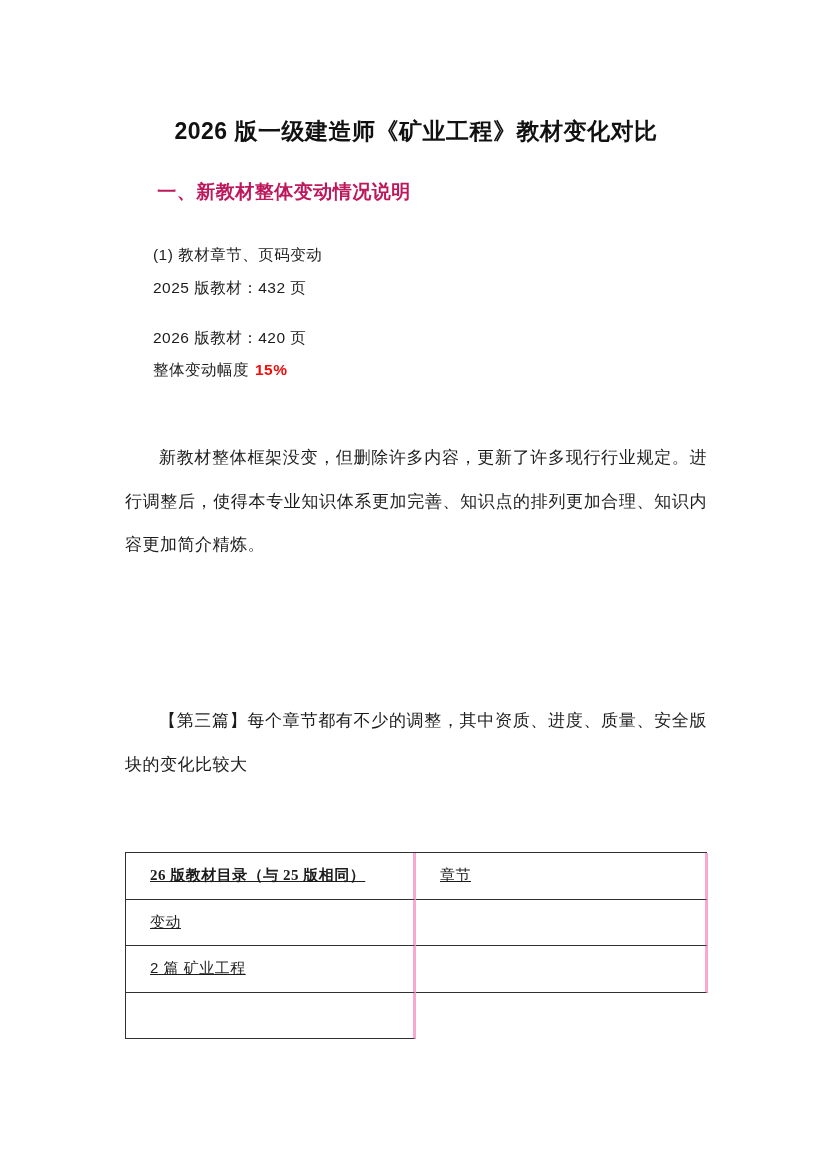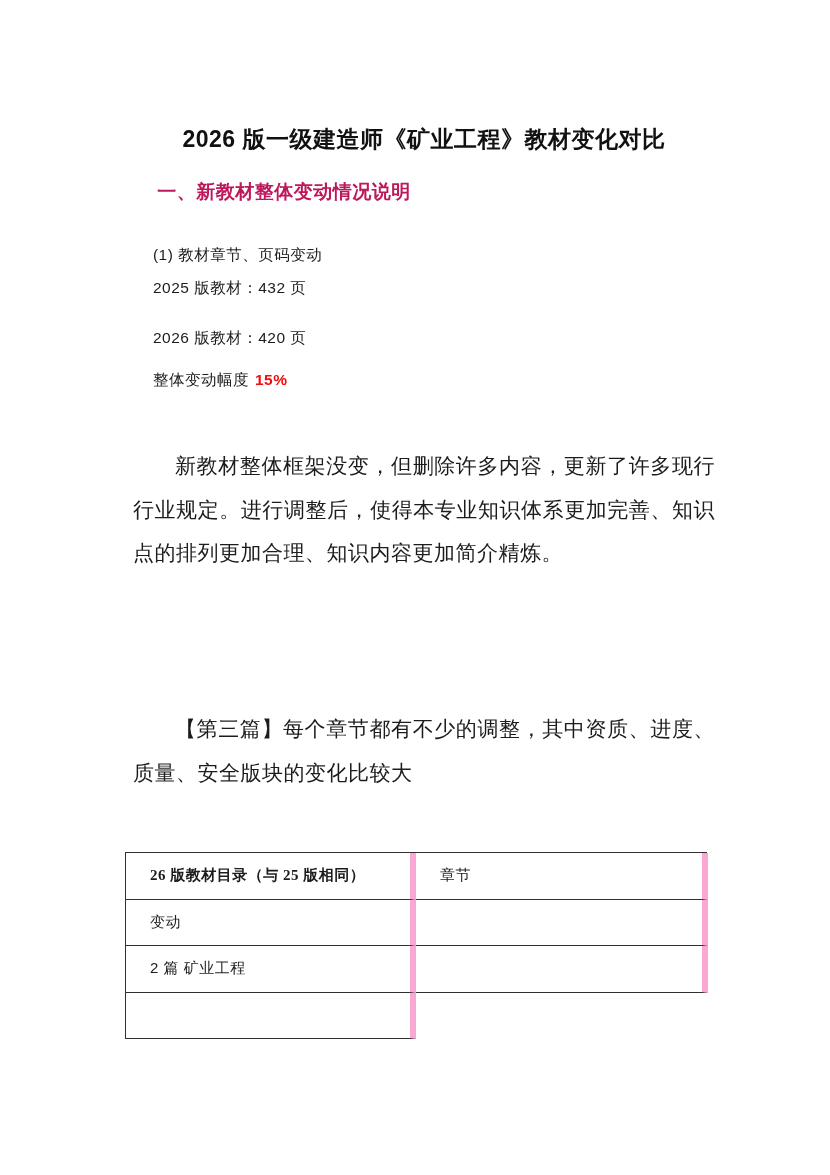--- a/index.html
+++ b/index.html
@@ -10,21 +10,21 @@
     background: #ffffff;
     font-family: "Liberation Sans", "DejaVu Sans", sans-serif;
     color: #1c1c1c;
     overflow: hidden;
   }
   .doc-title {
     position: absolute;
     top: 116px;
     left: 125px;
     width: 582px;
-    margin: 8px;
+    margin: 0;
     font-size: 23px;
     font-weight: bold;
     text-align: center;
     color: #111111;
     letter-spacing: 0.5px;
   }
   .sec-heading {
     position: absolute;
     top: 179px;
     left: 125px;
@@ -42,51 +42,52 @@
     margin: 0;
     font-size: 15.5px;
     line-height: 20px;
     text-indent: 1.8em;
     letter-spacing: 0.5px;
   }
   .para {
     position: absolute;
     left: 125px;
     width: 582px;
-    margin: 8px;
-    font-size: 21px;
+    margin: 0;
+    font-size: 17px;
     line-height: 43.5px;
     text-indent: 2em;
     text-align: justify;
     letter-spacing: 0.5px;
   }
   .accent-red { font-weight: bold; margin-left: 6px; }
   .cmp-table {
     position: absolute;
     left: 125px;
     top: 852px;
     width: 582px;
     display: grid;
     grid-template-columns: 290px 292px;
     grid-auto-rows: 46.5px;
     border-top: 1px solid #303030;
     border-left: 1px solid #303030;
     box-sizing: border-box;
     font-size: 15px;
   }
   .td {
-    border-right: 6px solid #f9a8d4;
+    border-right: 3px solid #f9a8d4;
     border-bottom: 1px solid #303030;
     box-sizing: border-box;
     display: flex;
     align-items: center;
     padding: 0 10px 0 24px;
     letter-spacing: 0.5px;
     overflow: hidden;
     white-space: nowrap;
+    text-decoration: underline;
   }
   .th-toc {
     font-weight: bold;
     font-family: "Liberation Serif", "DejaVu Serif", serif;
   }
 </style>
 </head>
 <body>
 
 <div class="page">
@@ -94,21 +95,21 @@
   <h1 class="doc-title">2026 版一级建造师《矿业工程》教材变化对比</h1>
 
   <h2 class="sec-heading" id="sec-heading" style="color: #be185d;">一、新教材整体变动情况说明</h2>
 
   <p class="line" style="top:233px;margin-top:12px;">(1) 教材章节、页码变动</p>
 
   <p class="line" style="top:278px;">2025 版教材：432 页</p>
 
   <p class="line" style="top:328px;">2026 版教材：420 页</p>
 
-  <p class="line" style="top:360px;margin-top:10px;"><span>整体变动幅度</span><span class="accent-red" id="rate-value" style="color: rgb(242, 13, 13);">15%</span></p>
+  <p class="line" style="top:360px;"><span>整体变动幅度</span><span class="accent-red" id="rate-value" style="color: rgb(242, 13, 13);">15%</span></p>
 
 
   <p class="para" style="top:436px;">新教材整体框架没变，但删除许多内容，更新了许多现行行业规定。进行调整后，使得本专业知识体系更加完善、知识点的排列更加合理、知识内容更加简介精炼。</p>
 
 
 
   <p class="para" style="top:699px;">【第三篇】每个章节都有不少的调整，其中资质、进度、质量、安全版块的变化比较大</p>
 
   <div class="cmp-table">
     <div class="td th-toc">26 版教材目录（与 25 版相同）</div>

